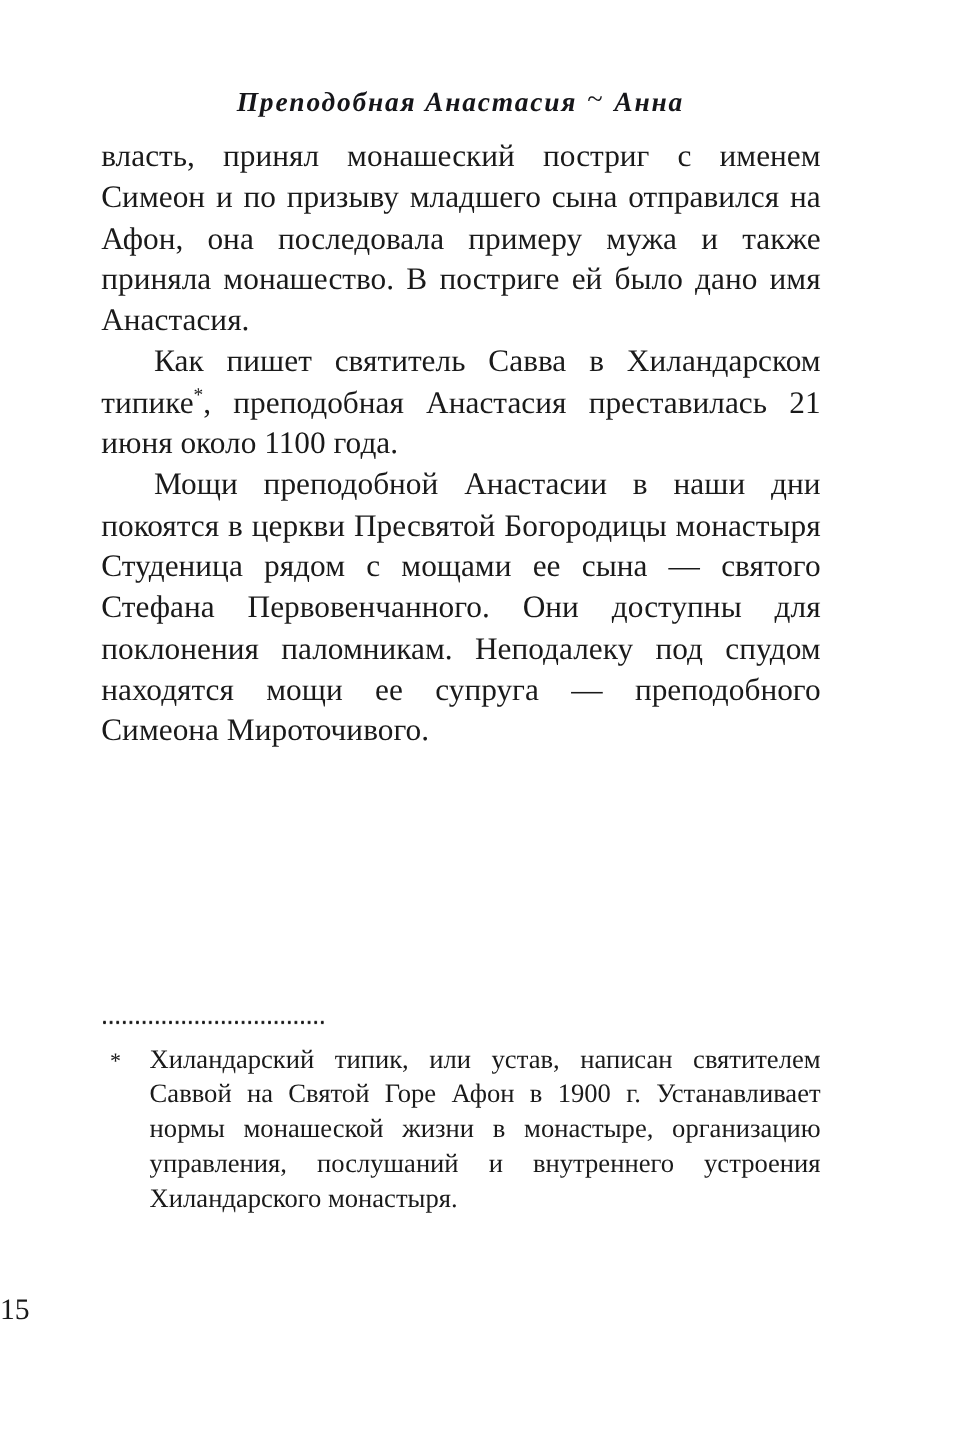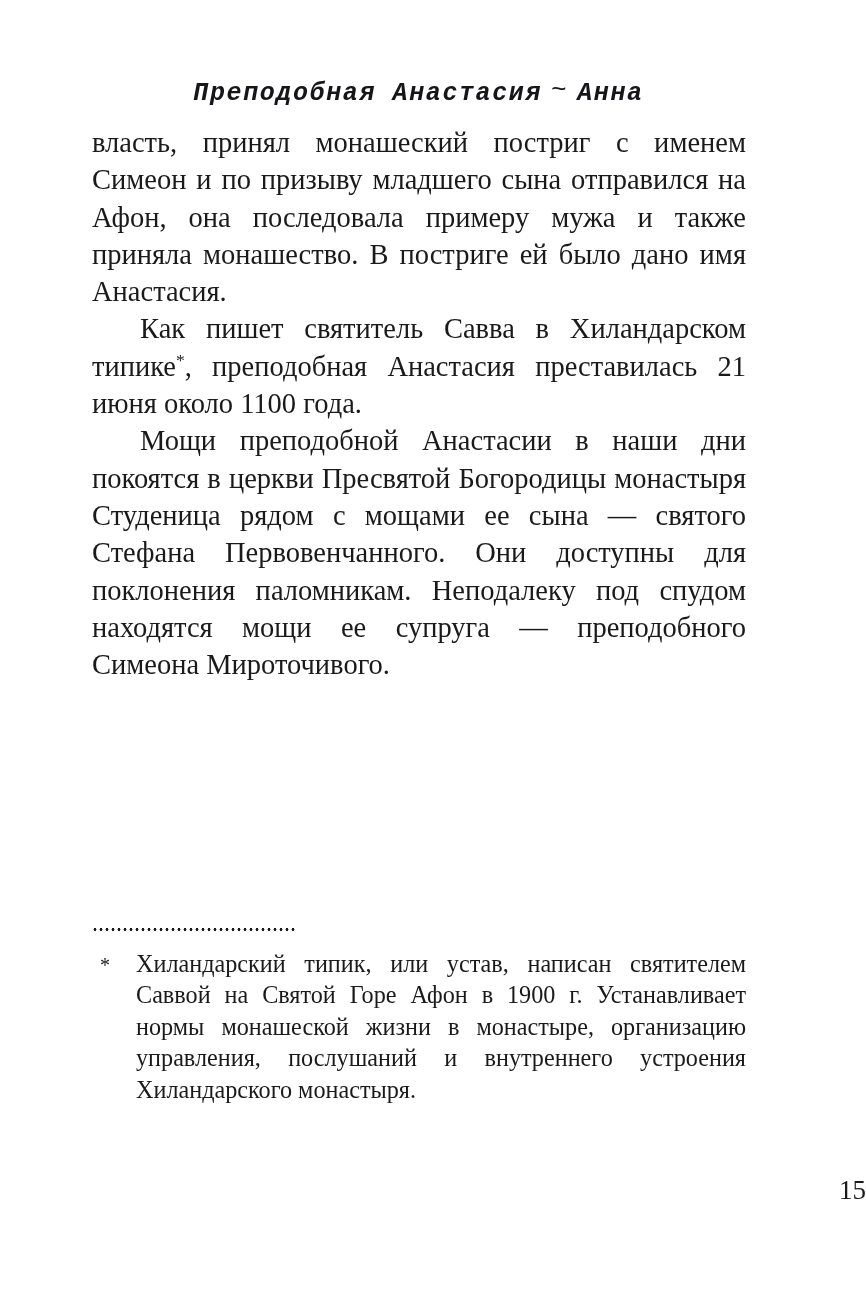--- a/index.html
+++ b/index.html
@@ -23,21 +23,21 @@
     box-sizing: border-box;
   }
 
   
   .running-head {
     position: absolute;
     top: 78px;
     left: 92px;
     width: 653px;
     text-align: center;
-    font-family: Liberation Mono, monospace;
+    font-family: Liberation Serif, serif;
     font-style: italic;
     font-weight: 700;
     font-size: 25px;
     letter-spacing: 1.6px;
     color: #16161a;
     white-space: nowrap;
   }
   .running-head .ornament {
     display: inline-block;
     padding: 0 9px;
@@ -111,21 +111,21 @@
   .footnote p {
     margin: 0;
   }
 
   
   .folio {
     position: absolute;
     top: 1175px;
     left: 0;
     width: 866px;
-    text-align: right;
+    text-align: left;
     font-size: 27px;
     color: #1a1a1a;
   }
 </style>
 </head>
 <body>
 
 <div class="page">
 
   <div class="running-head">

